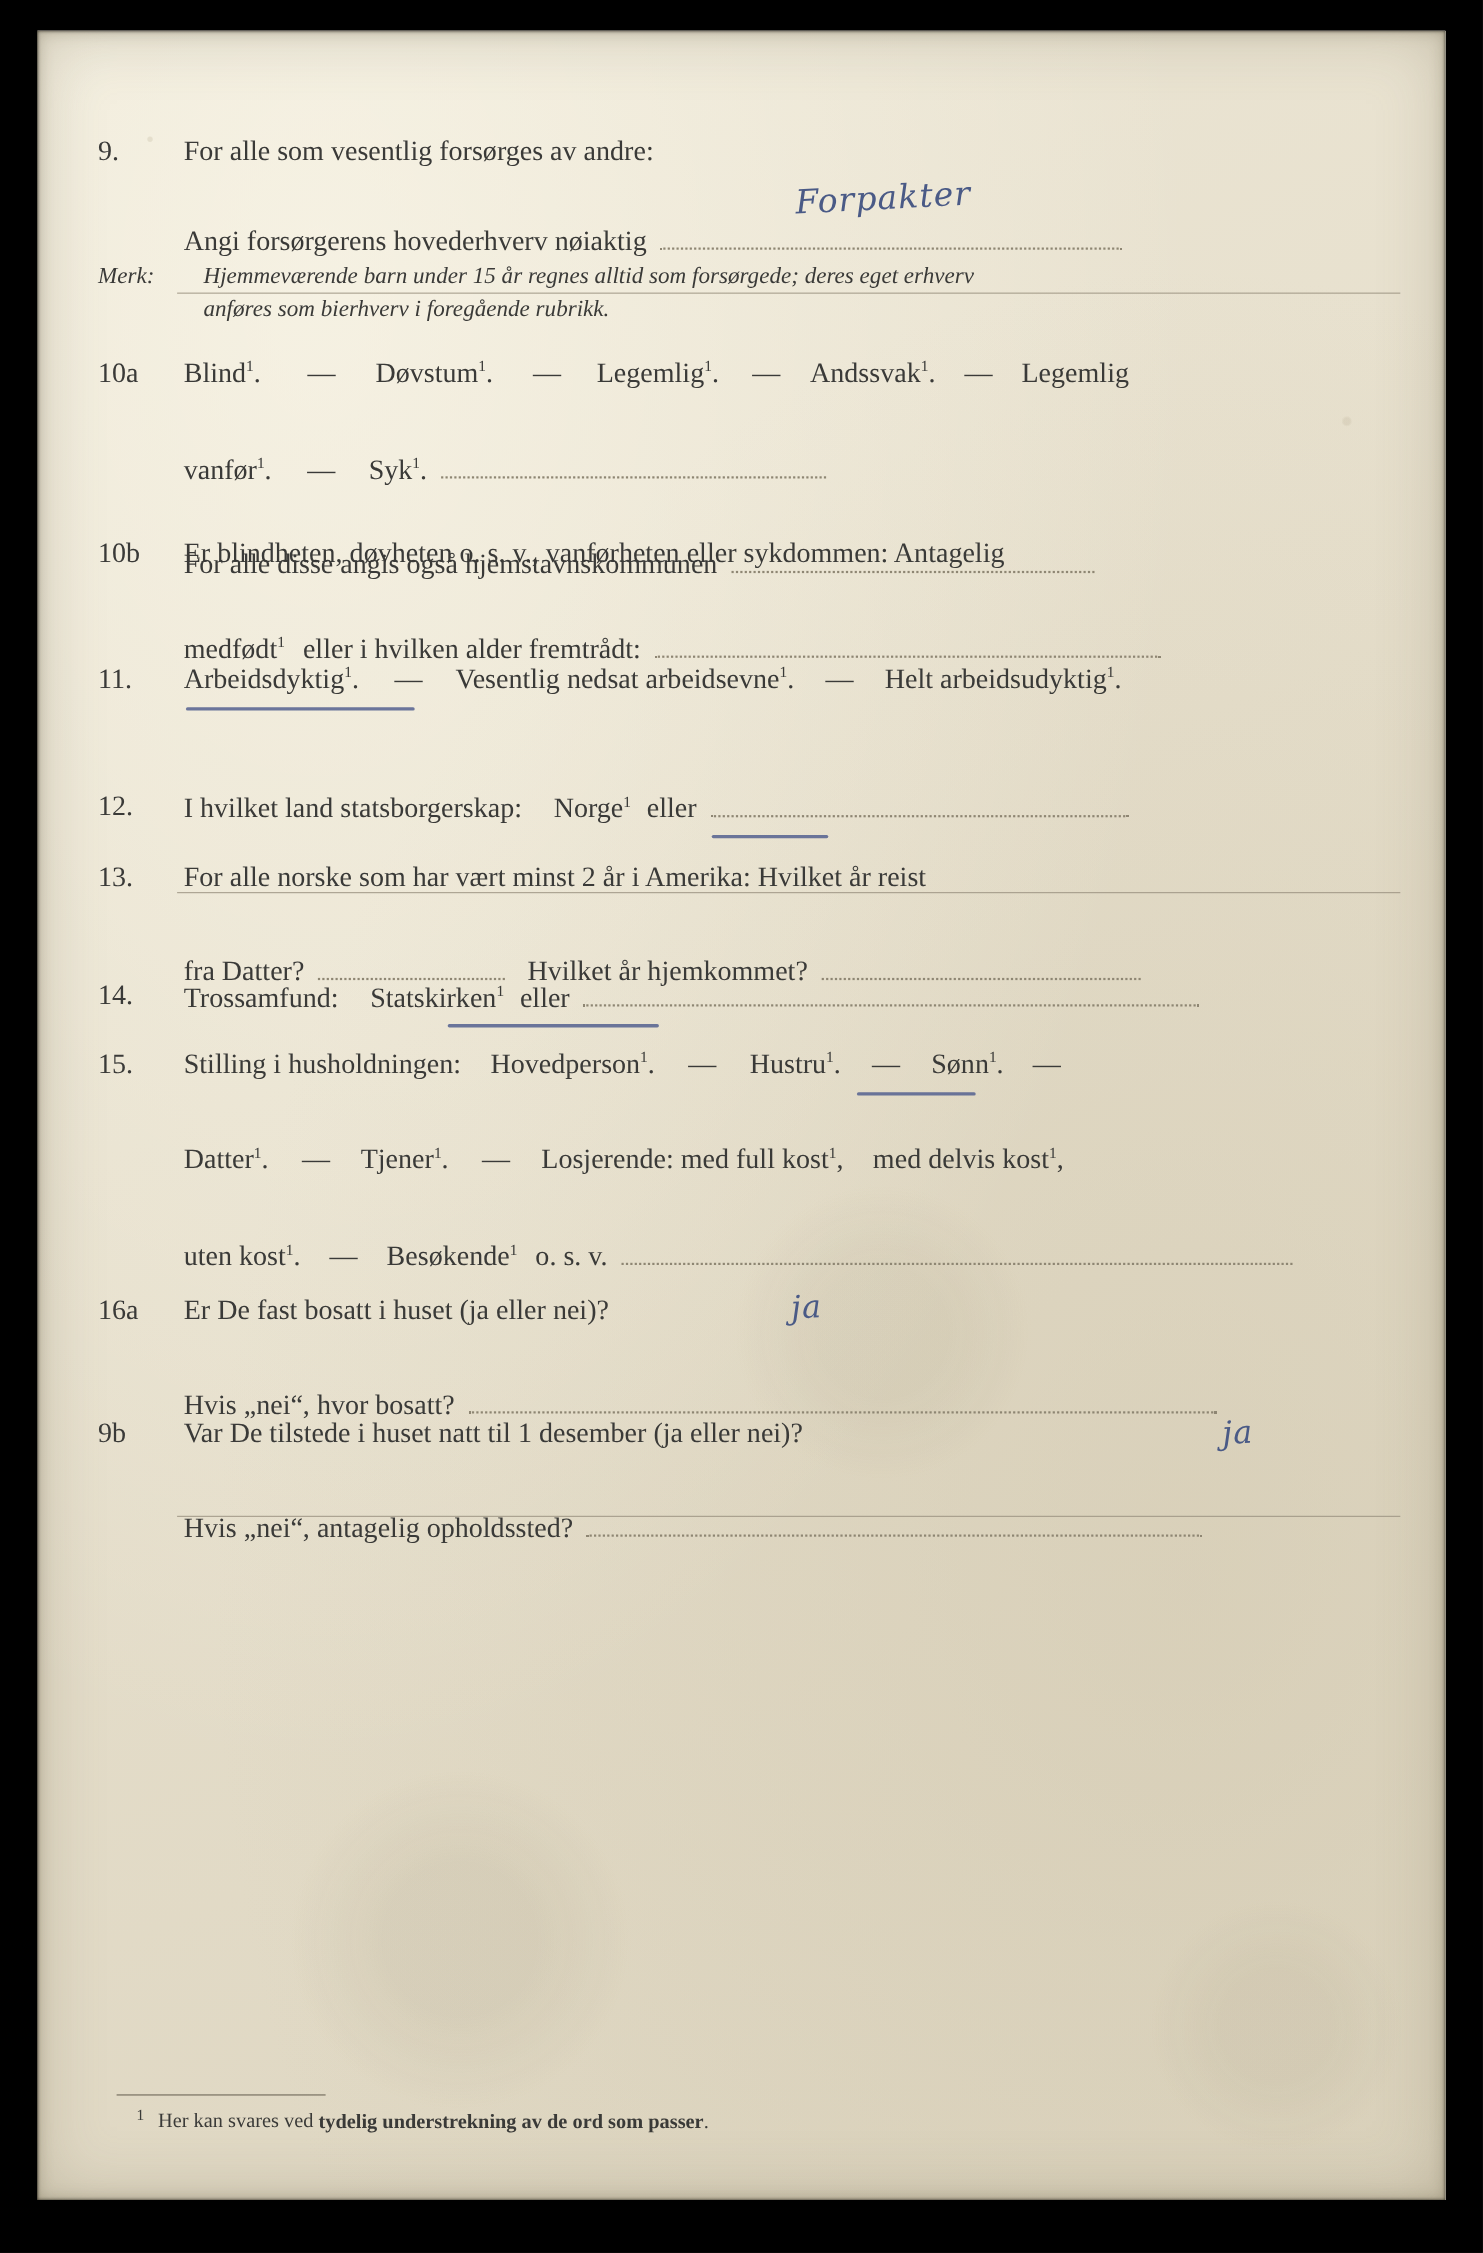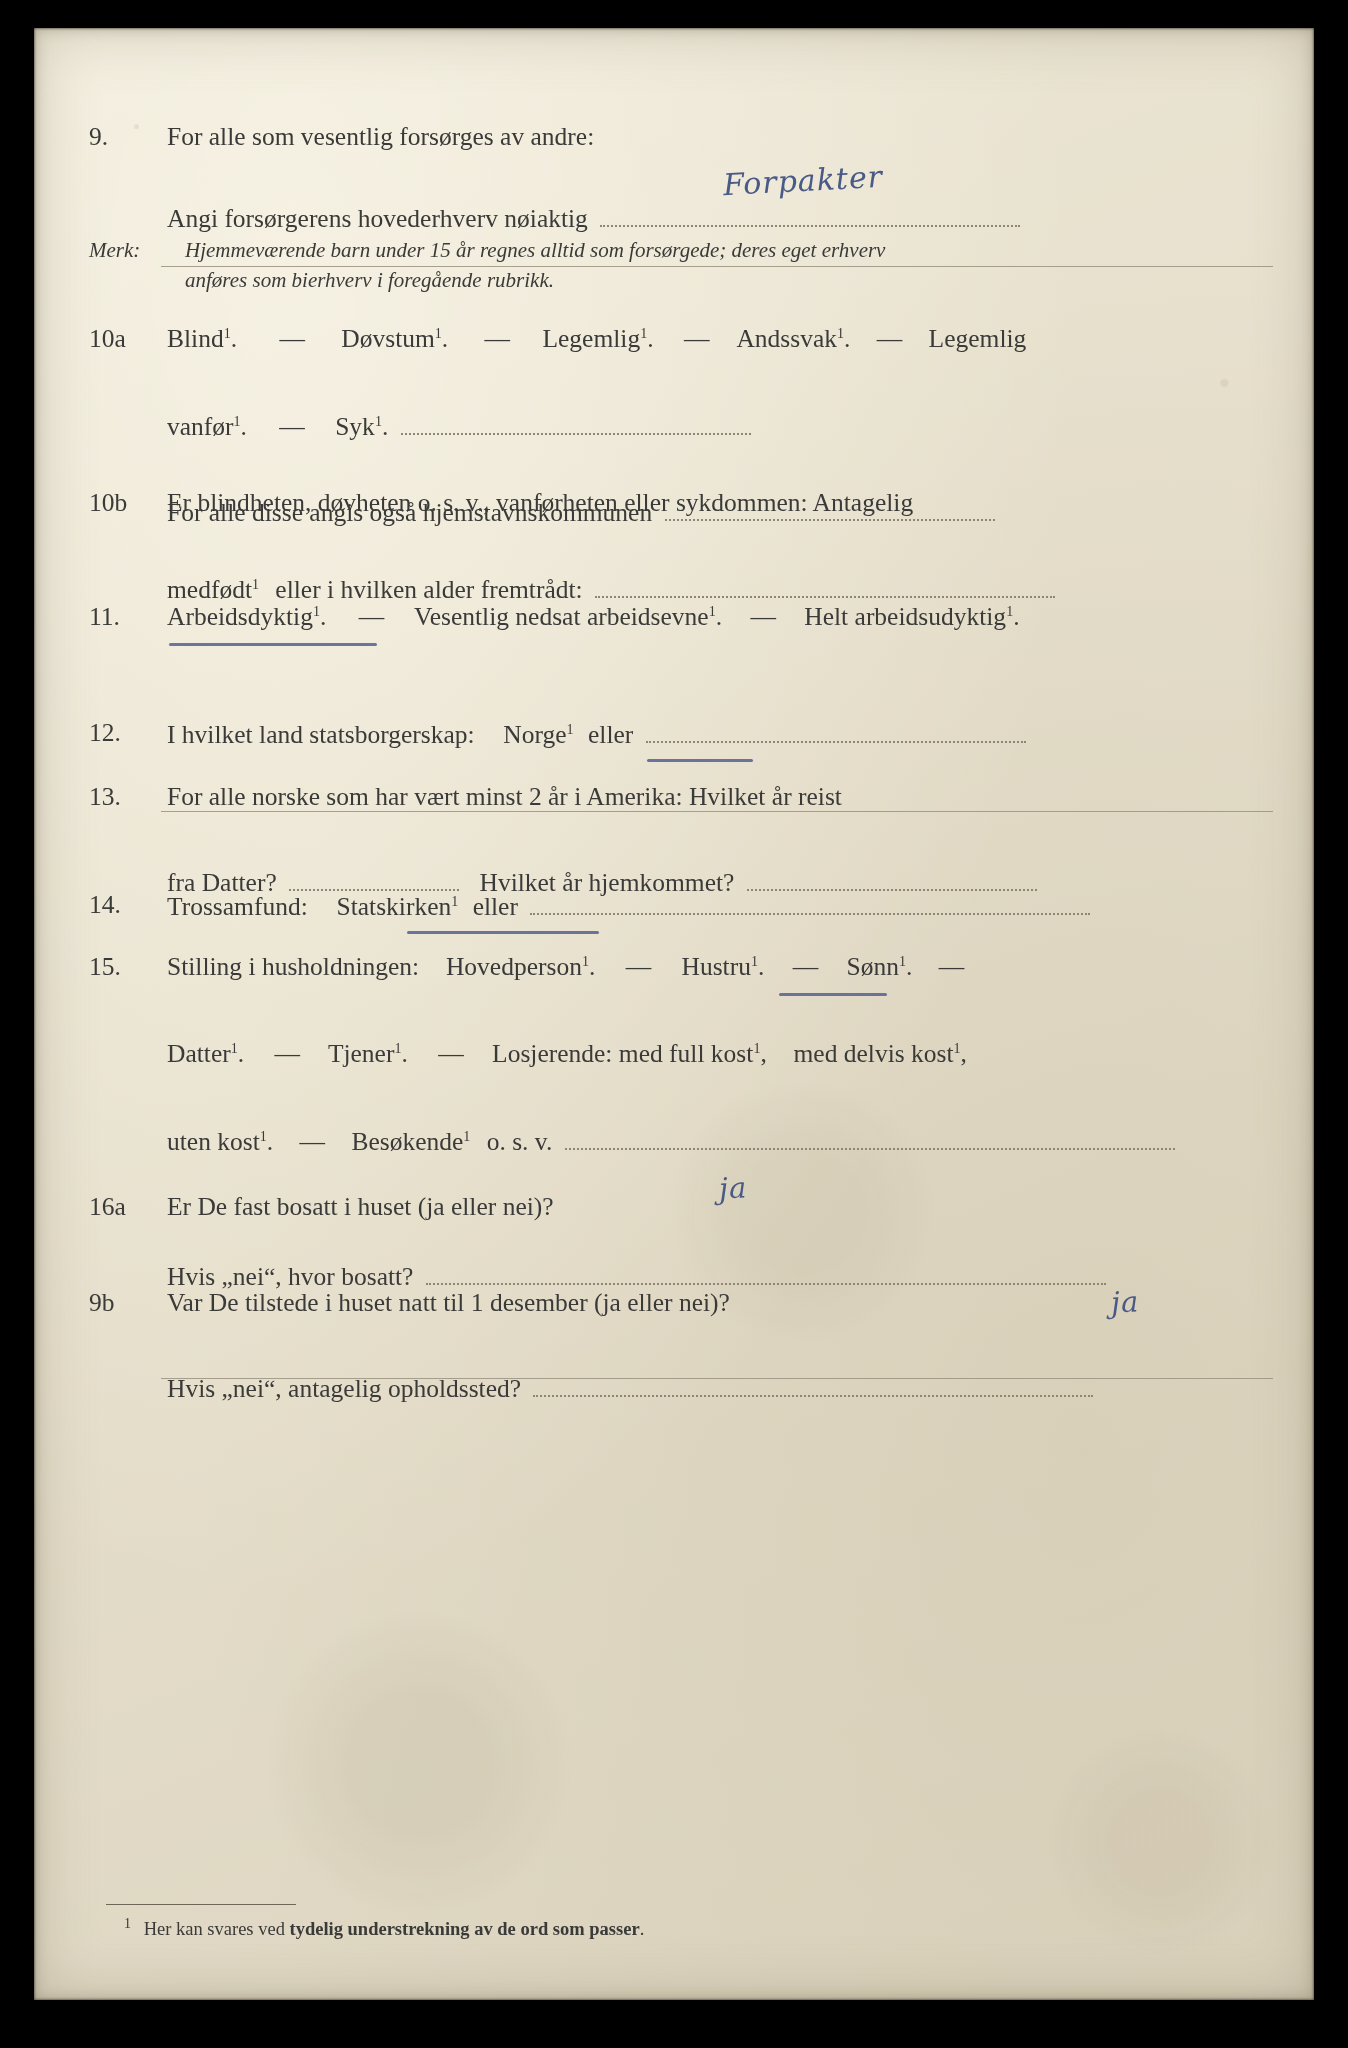--- a/index.html
+++ b/index.html
@@ -291,21 +291,21 @@
           <span>Besøkende</span><span class="sup">1</span>
           <span style="margin-left:10px;">o. s. v.</span>
         </span>
         <span class="dots" style="width:610px;"></span>
       </div>
     </div>
 
     <div class="solidrule" style="left:72px; top:1255px; width:1112px;"></div>
 
     <div class="blk" style="height:112px; margin-top:48px;">
-      <div class="line" style="top:16px;">
+      <div class="line" style="top:0;">
         <span class="num">16a</span>
         <span class="ind">Er De fast bosatt i huset (ja eller nei)?</span>
       </div>
       <span class="hand small" style="position:absolute; left:630px; top:-6px;">ja</span>
       <div class="line" style="top:56px;">
         <span class="ind">Hvis „nei“, hvor bosatt?</span>
         <span class="dots" style="width:680px;"></span>
       </div>
     </div>
 

